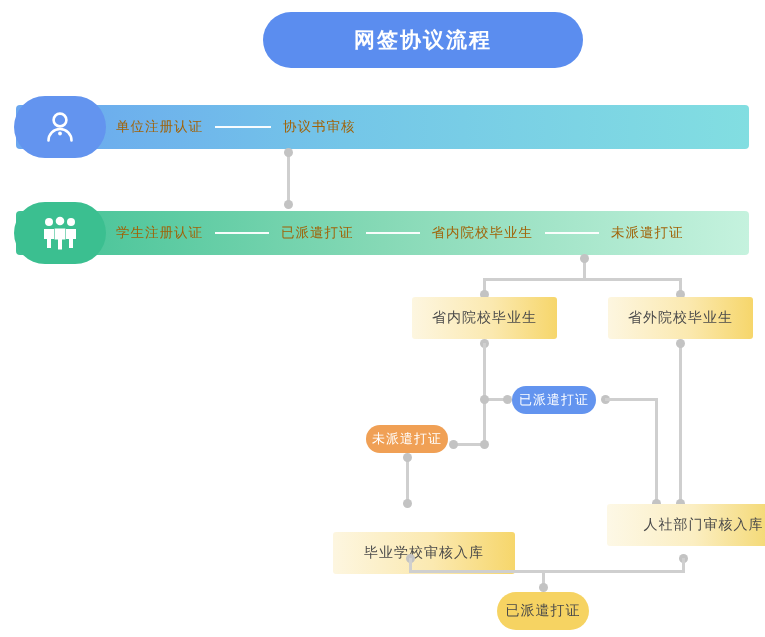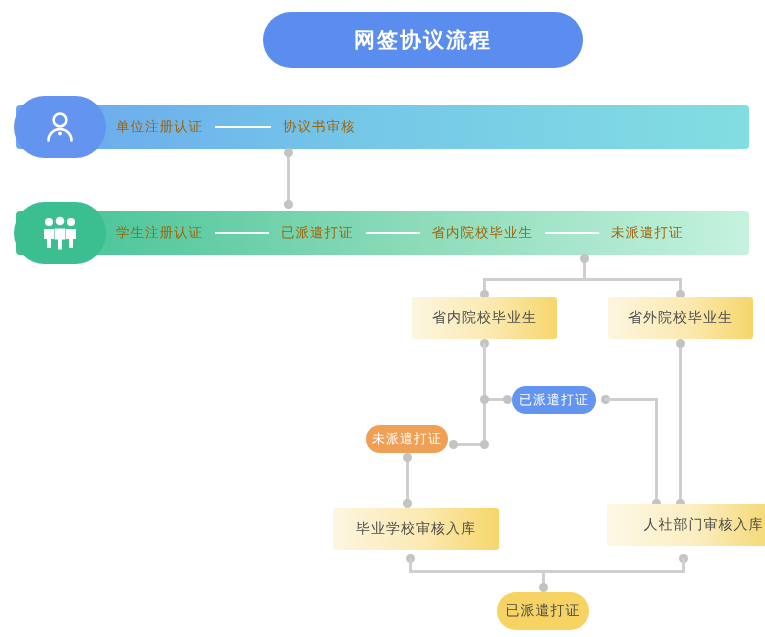--- a/index.html
+++ b/index.html
@@ -49,21 +49,21 @@
 
   
   .yl-box{
     position:absolute;height:42px;border-radius:3px;
     display:flex;align-items:center;justify-content:center;
     color:#4a4a4a;font-size:14px;letter-spacing:1px;
     background:linear-gradient(90deg,#fdf6e0 0%,#fbe9b0 55%,#f6d66b 100%);
   }
   #box-in-province{left:412px;top:297px;width:145px;}
   #box-out-province{left:608px;top:297px;width:145px;}
-  #box-school{left:333px;top:508px;width:166px;
+  #box-school{left:333px;top:532px;width:182px;
       background:linear-gradient(90deg,#fdf6e0 0%,#fbe9b0 55%,#f6d66b 100%);}
   #box-hr{left:607px;top:504px;width:153px;
       background:linear-gradient(90deg,#fdf8e6 0%,#fbeec2 50%,#f3d66a 100%);padding-left:20px;}
 
   
   .pill{
     position:absolute;height:28px;border-radius:14px;
     display:flex;align-items:center;justify-content:center;
     color:#ffffff;font-size:13px;letter-spacing:1px;
   }

